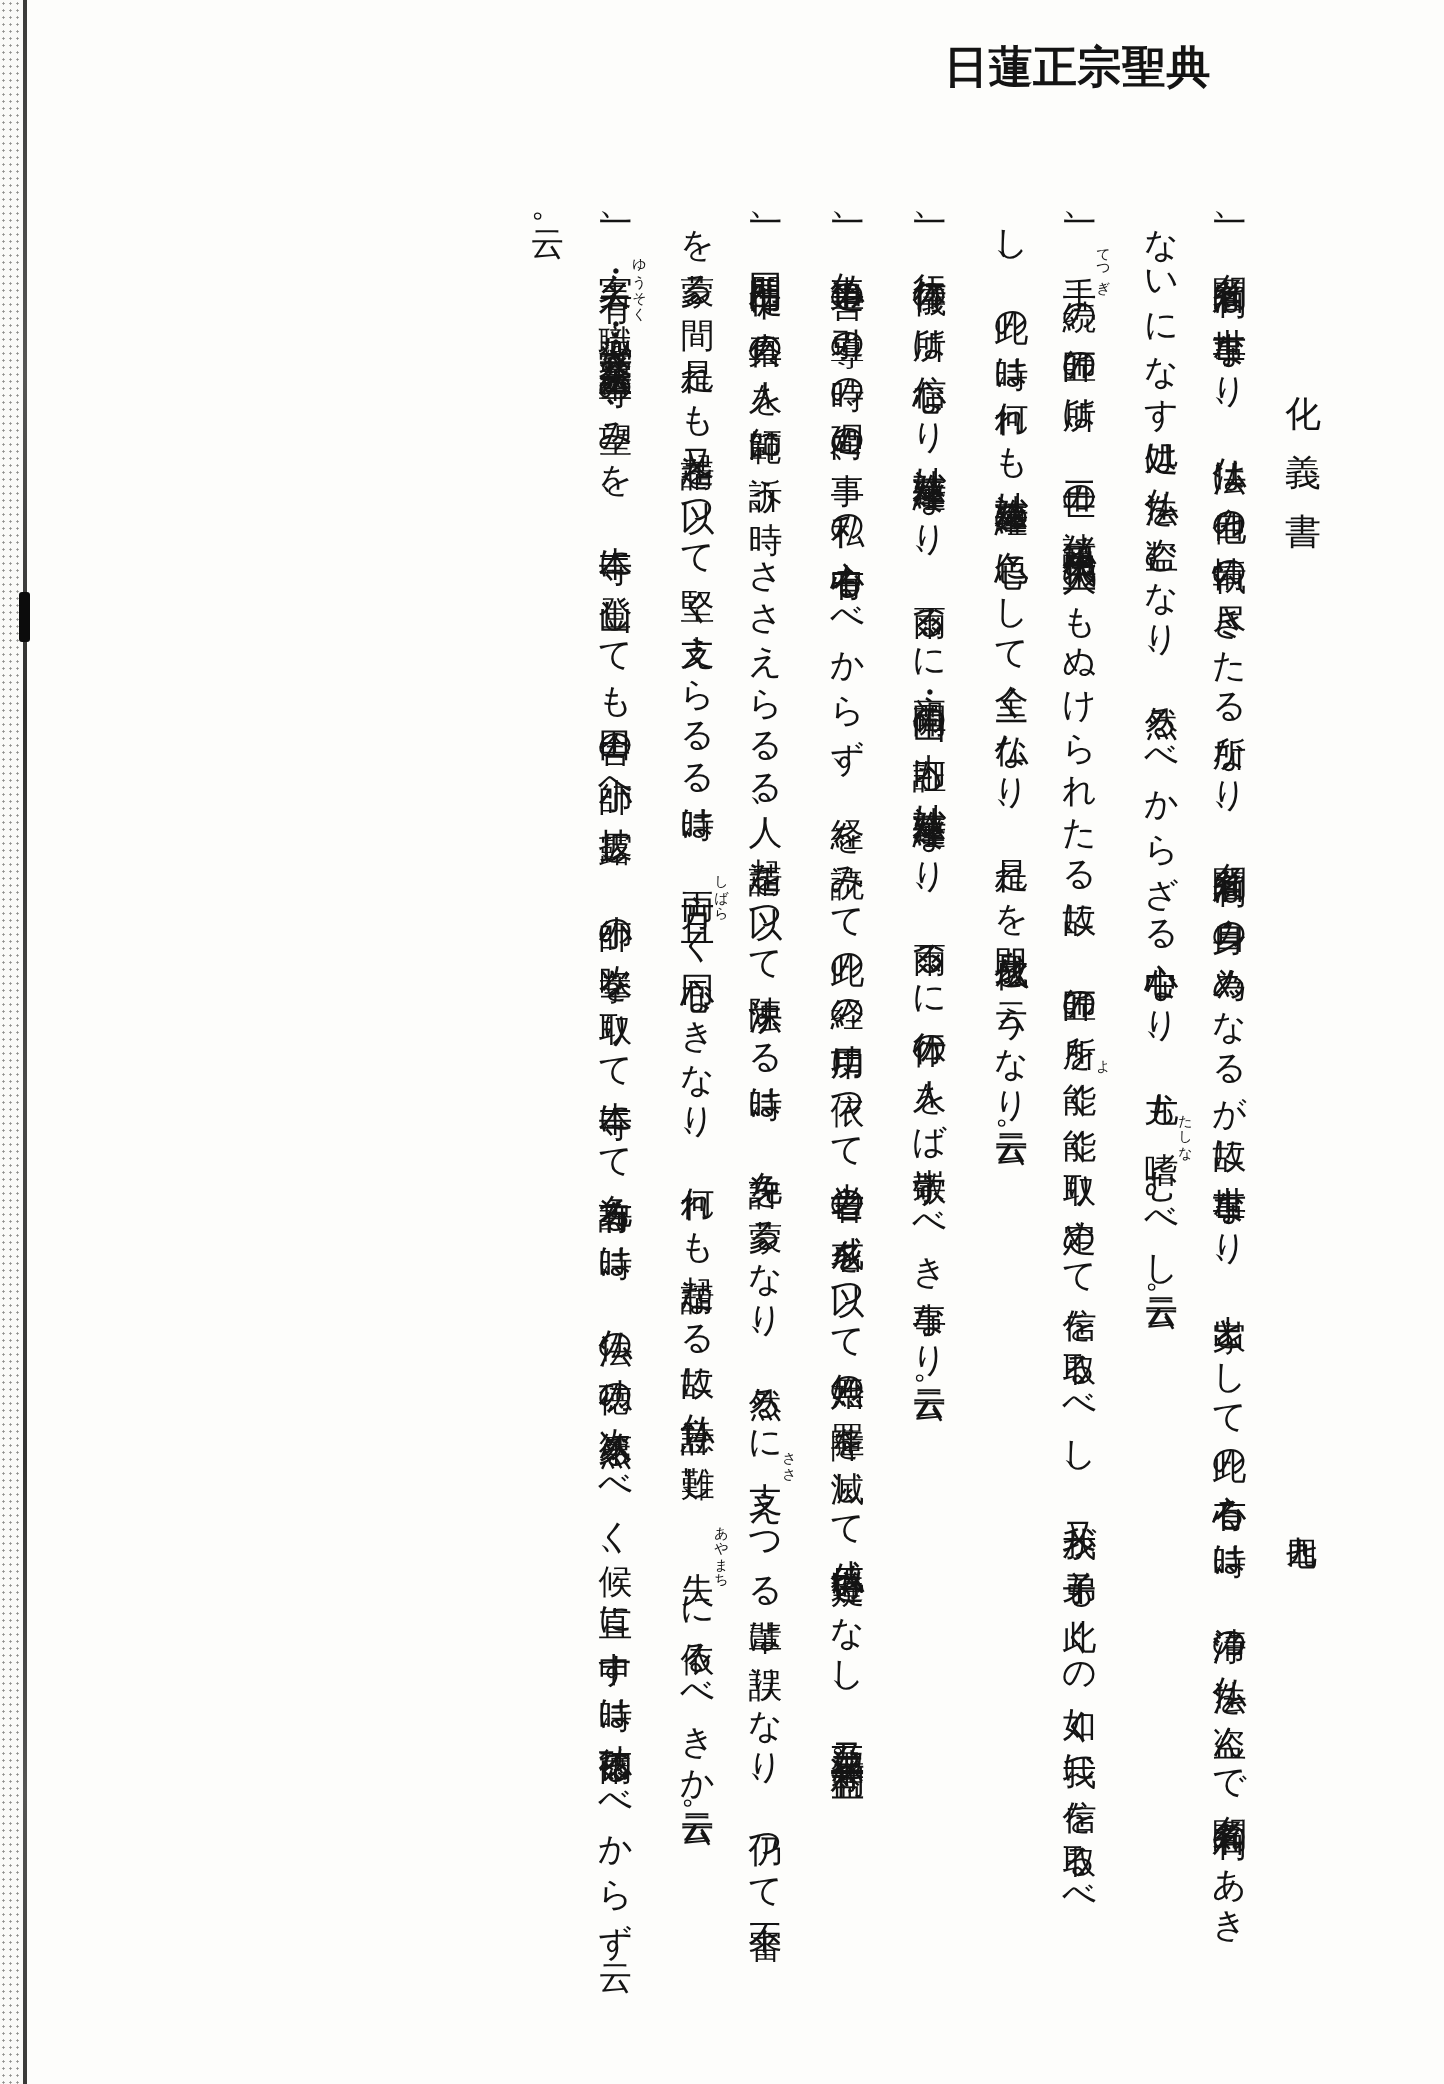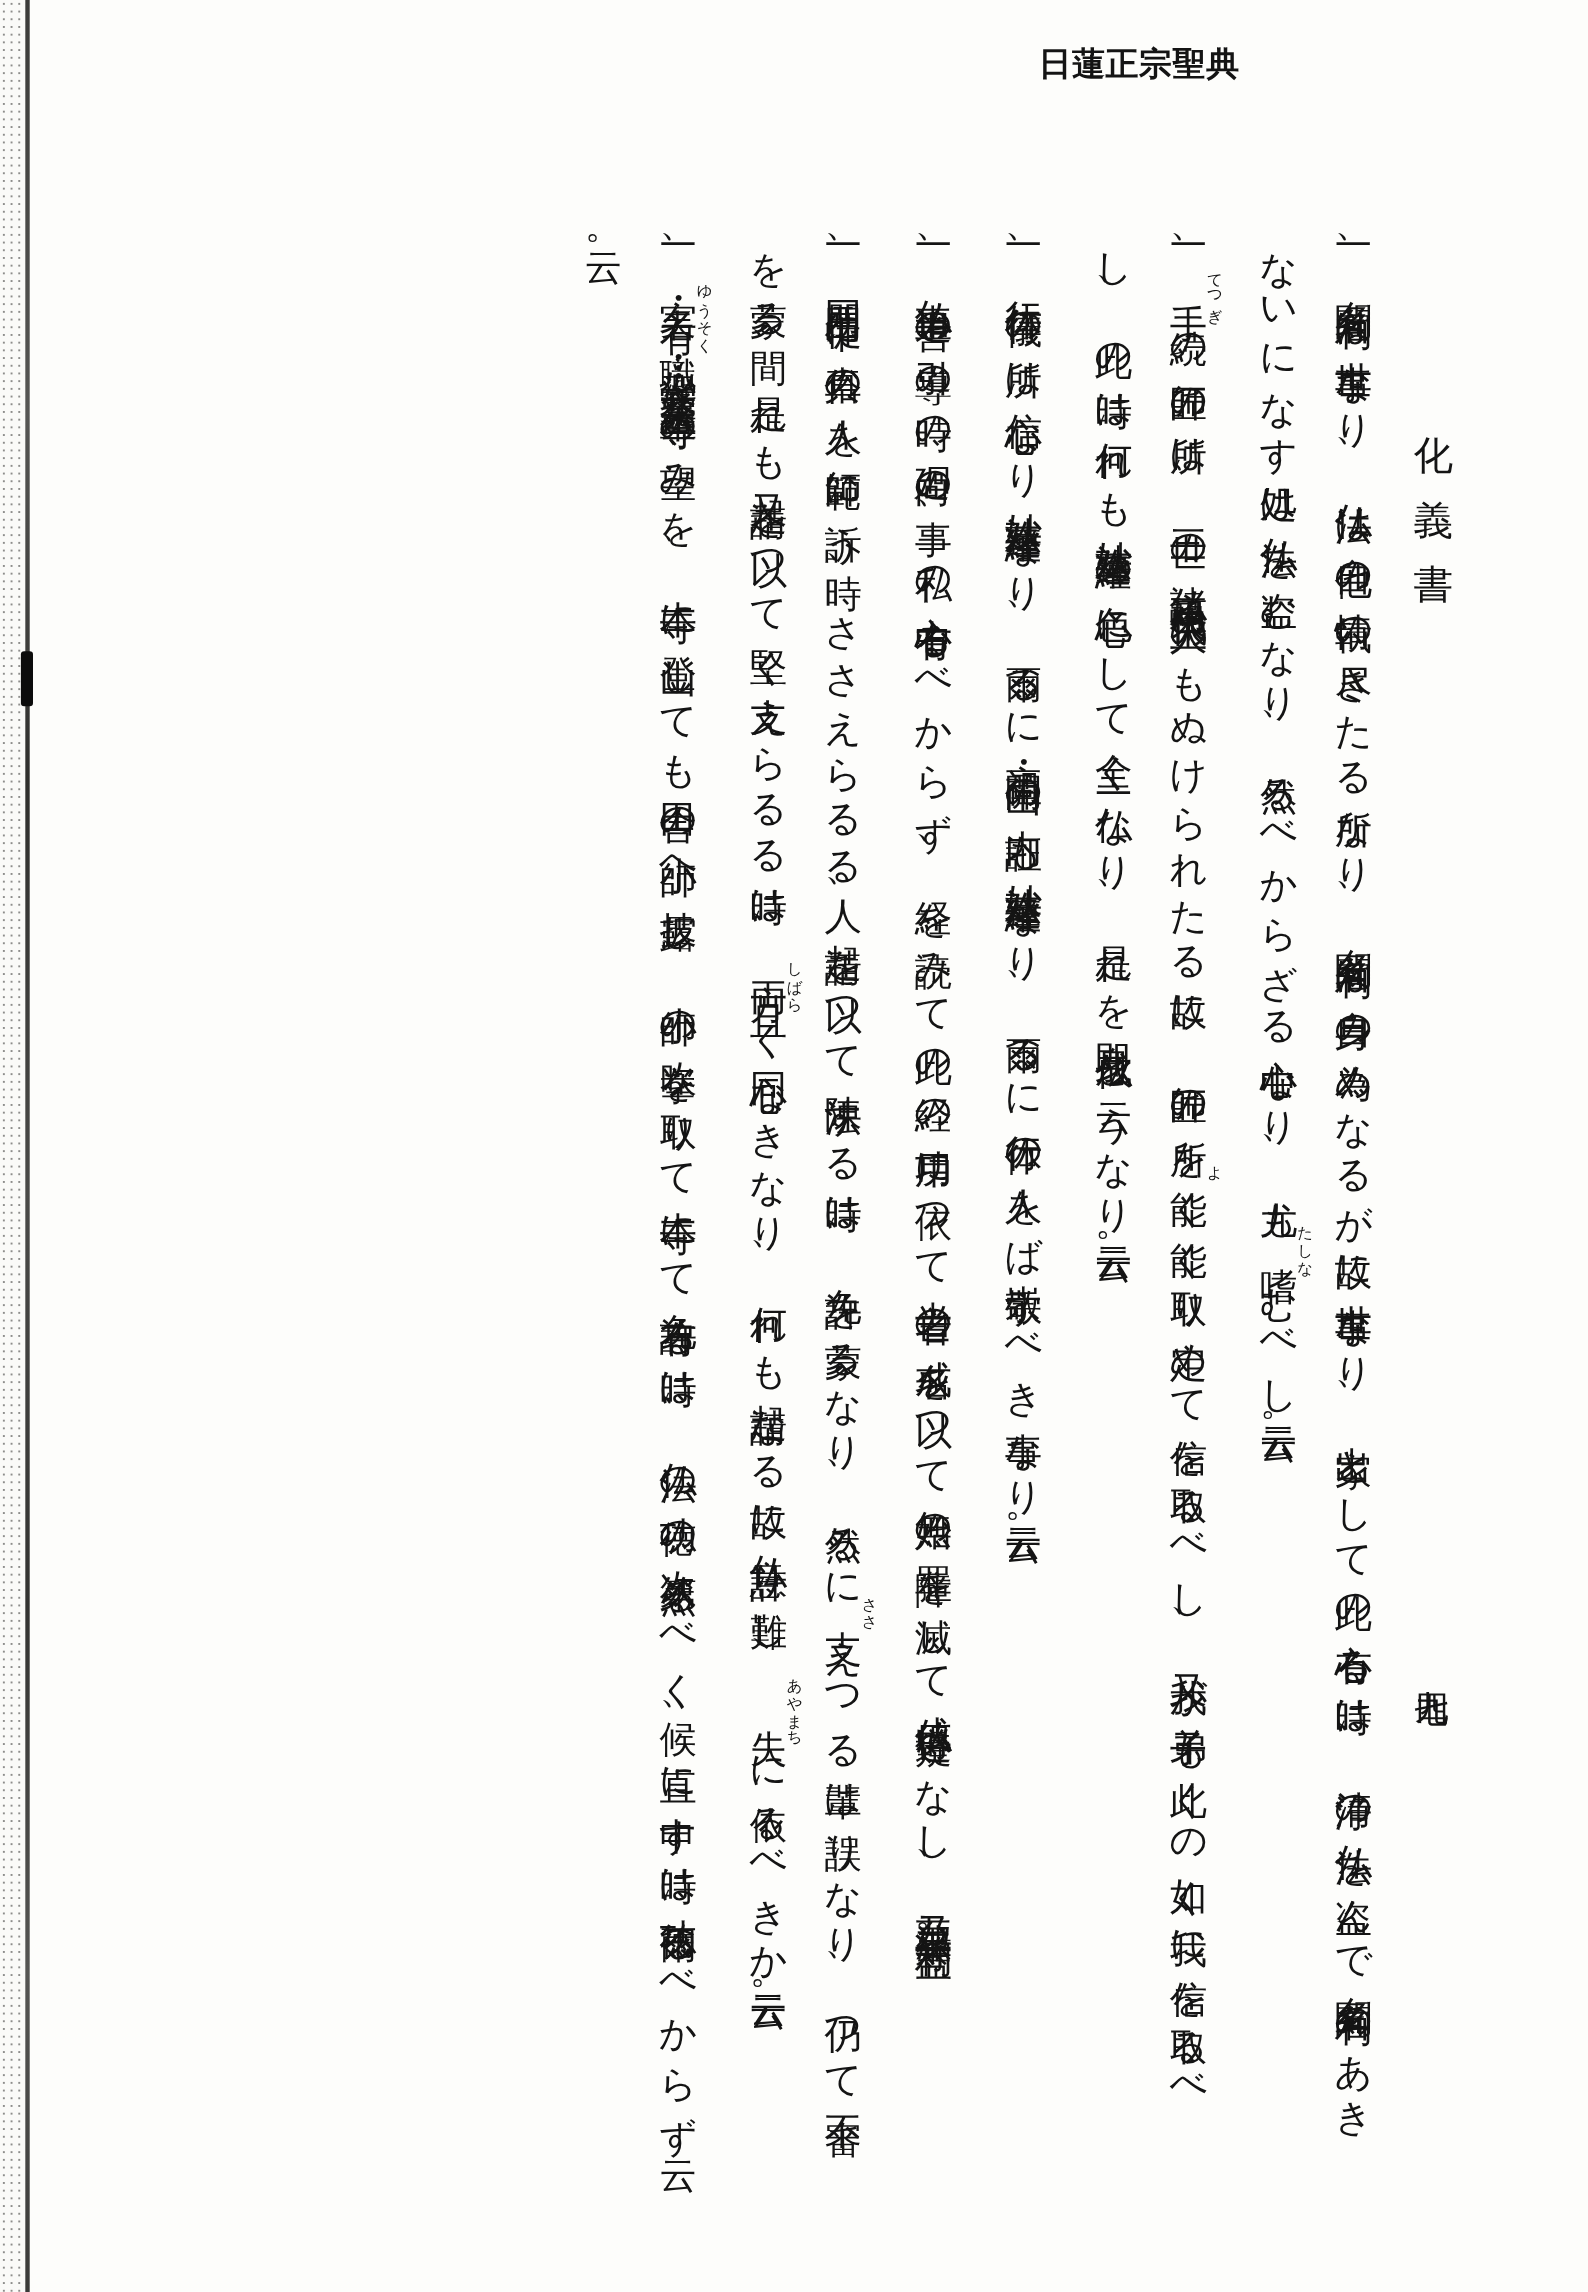--- a/index.html
+++ b/index.html
@@ -40,21 +40,21 @@
     left: 19px; top: 592px;
     width: 11px; height: 50px;
     background: #0c0c0c;
     border-radius: 3px;
   }
   
   .header-title {
     position: absolute;
     left: 944px; top: 38px;
     font-family: "Liberation Sans", sans-serif;
-    font-size: 30px;
+    font-size: 44px;
     font-weight: 600;
     letter-spacing: 0.5px;
     white-space: nowrap;
   }
   
   .side-title {
     position: absolute;
     left: 1281px; top: 368px;
     writing-mode: vertical-rl;
     text-orientation: upright;

